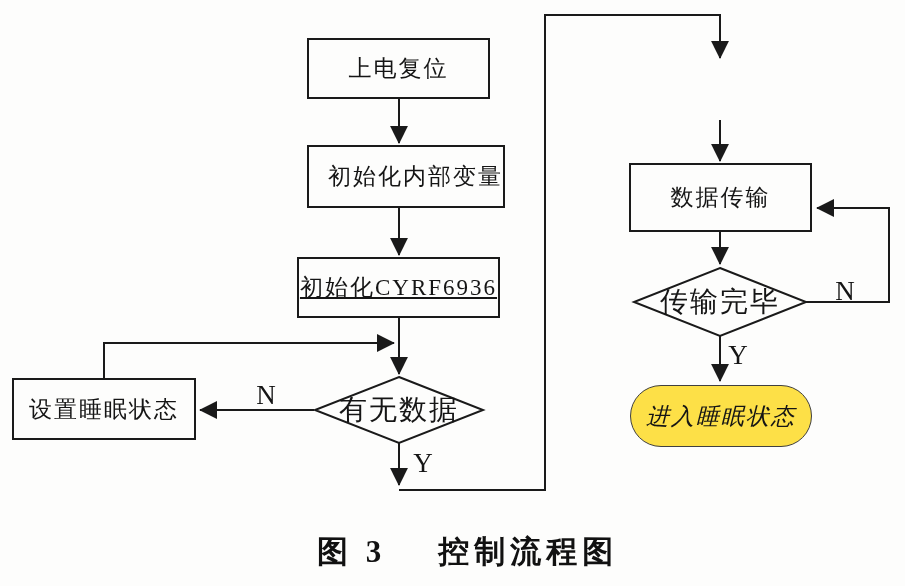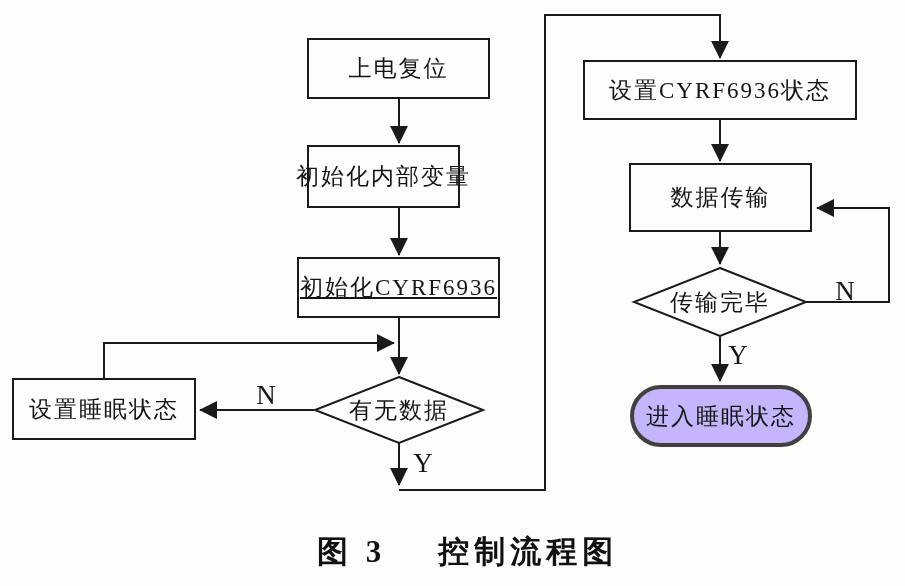--- a/index.html
+++ b/index.html
@@ -32,30 +32,31 @@
     letter-spacing: 2px;
     color: #151515;
     text-align: center;
     white-space: nowrap;
   }
   .process {
     border: 2px solid #1a1a1a;
     background: #fdfdfc;
   }
   .terminator {
-    border: 4px solid #404040;
-    background: #c4b5fd;
+    border: 1px solid #404040;
+    background: #fde047;
     border-radius: 31px;
+    font-style: italic;
   }
   .diamond-label {
     position: absolute;
     display: flex;
     align-items: center;
     justify-content: center;
-    font-size: 23px;
+    font-size: 28px;
     letter-spacing: 2px;
     white-space: nowrap;
   }
   .edge-label {
     position: absolute;
     width: 40px;
     height: 34px;
     display: flex;
     align-items: center;
     justify-content: center;
@@ -103,39 +104,36 @@
     <g stroke="#1a1a1a" stroke-width="2" fill="#fdfdfc">
       <polygon points="399,377 483,410 399,443 315,410"></polygon>
       <polygon points="720,268 806,302 720,336 634,302"></polygon>
     </g>
   </svg>
 
   <div class="node process" style="left:307px; top:38px; width:183px; height:61px;">
     <span>上电复位</span>
   </div>
 
-  <div class="node process" style="left:307px; top:145px; width:153px; height:63px;">
+  <div class="node process" style="left:307px; top:145px; width:198px; height:63px;justify-content:flex-end;">
     <span>初始化内部变量</span>
   </div>
 
   <div class="node process" style="left:297px; top:257px; width:203px; height:61px;text-decoration:underline;">
     <span>初始化CYRF6936</span>
   </div>
 
   <div class="diamond-label" style="left:315px; top:394px; width:168px; height:32px;">
     <span>有无数据</span>
   </div>
 
   <div class="node process" style="left:12px; top:378px; width:184px; height:62px;">
     <span>设置睡眠状态</span>
   </div>
 
-  <div class="node process" style="left:583px; top:60px; width:274px; height:60px;">
-    <span>设置CYRF6936状态</span>
-  </div>
 
   <div class="node process" style="left:629px; top:163px; width:183px; height:69px;">
     <span>数据传输</span>
   </div>
 
   <div class="diamond-label" style="left:634px; top:286px; width:172px; height:32px;">
     <span>传输完毕</span>
   </div>
 
   <div class="node terminator" style="left:630px; top:385px; width:182px; height:62px;">

